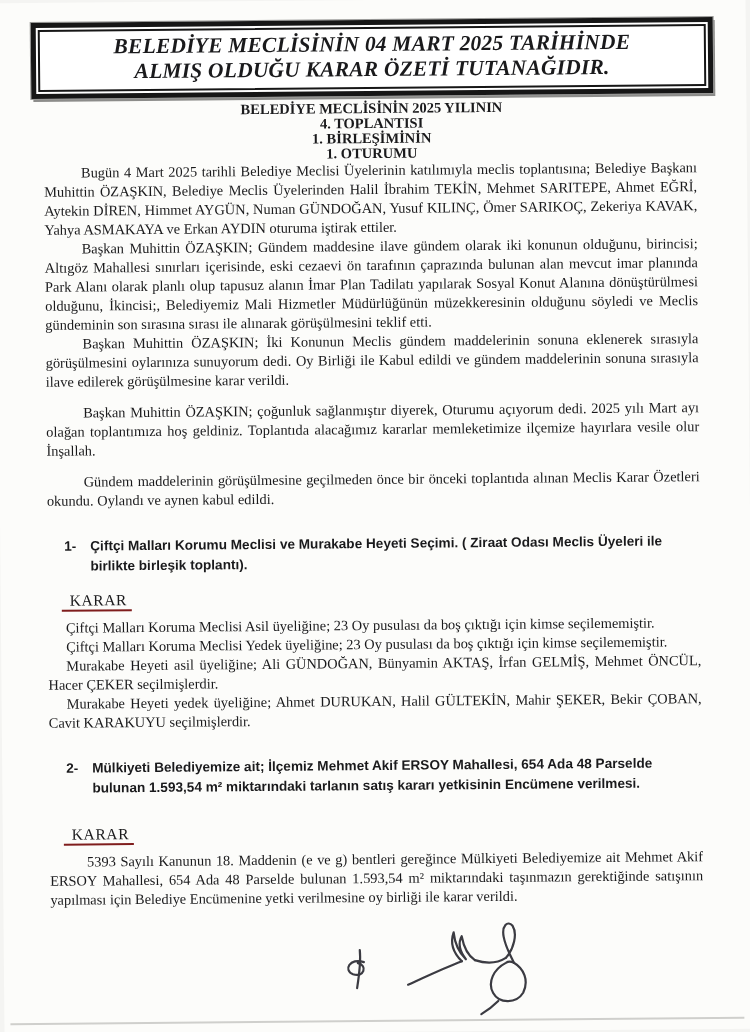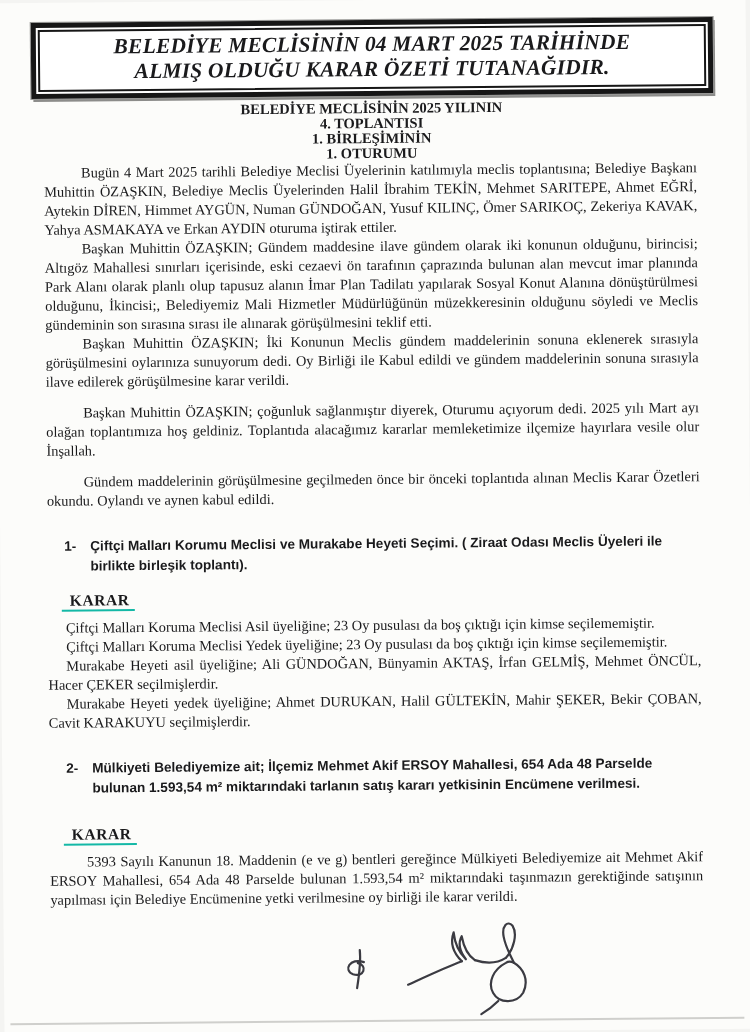--- a/index.html
+++ b/index.html
@@ -61,23 +61,23 @@
     line-height: 19.5px;
   }
   .item-num { flex: none; width: 26px; }
   .item-text { margin: 0; }
   
   .karar-wrap { margin: 16px 0 7px 61px; }
   .karar-wrap.second { margin-top: 28px; }
   .karar-label {
     display: inline-block;
     font-size: 15.5px;
-    font-weight: bold;
+    font-weight: normal;
     letter-spacing: 0.6px;
-    border-bottom: 2px solid #14b8a6;
+    border-bottom: 2px solid #7f1d1d;
     padding: 0 5px 0 8px;
   }
   
   .signatures {
     position: absolute;
     left: 332px; top: 922px;
     width: 225px; height: 95px;
   }
   .scan-line {
     position: absolute;

